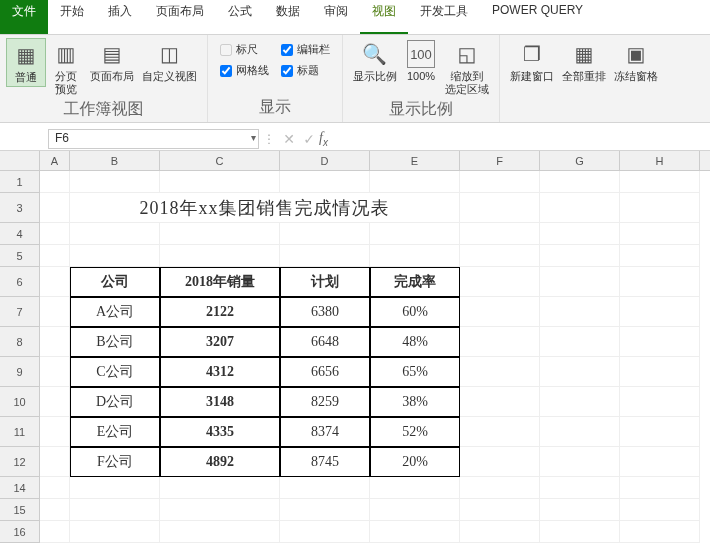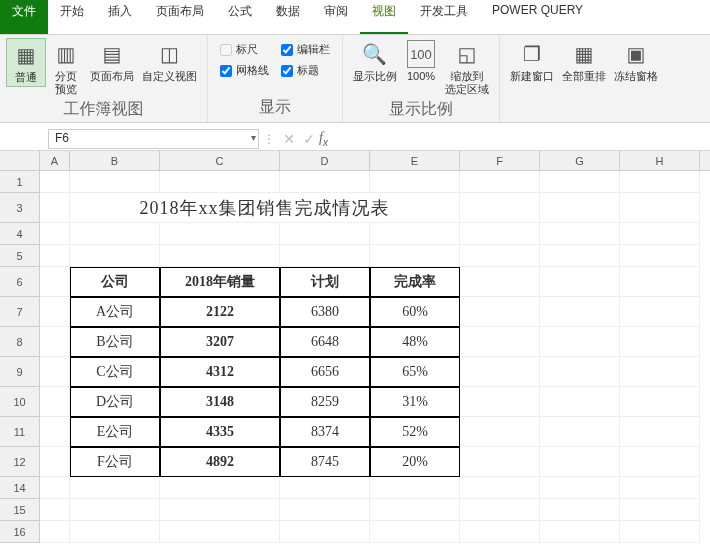--- a/index.html
+++ b/index.html
@@ -271,21 +271,21 @@
       <div class="cell wF"></div>
         <div class="cell wG"></div>
         <div class="cell wH"></div>
     </div>
     <div class="row tall">
       <div class="rh">10</div>
       <div class="cell wA"></div>
       <div class="cell wB tbl-b tbl-cell">D公司</div>
       <div class="cell wC tbl-b tbl-cell bold">3148</div>
       <div class="cell wD tbl-b tbl-cell">8259</div>
-      <div class="cell wE tbl-b tbl-cell">31%</div>
+      <div class="cell wE tbl-b tbl-cell">38%</div>
       <div class="cell wF"></div>
         <div class="cell wG"></div>
         <div class="cell wH"></div>
     </div>
     <div class="row tall">
       <div class="rh">11</div>
       <div class="cell wA"></div>
       <div class="cell wB tbl-b tbl-cell">E公司</div>
       <div class="cell wC tbl-b tbl-cell bold">4335</div>
       <div class="cell wD tbl-b tbl-cell">8374</div>

